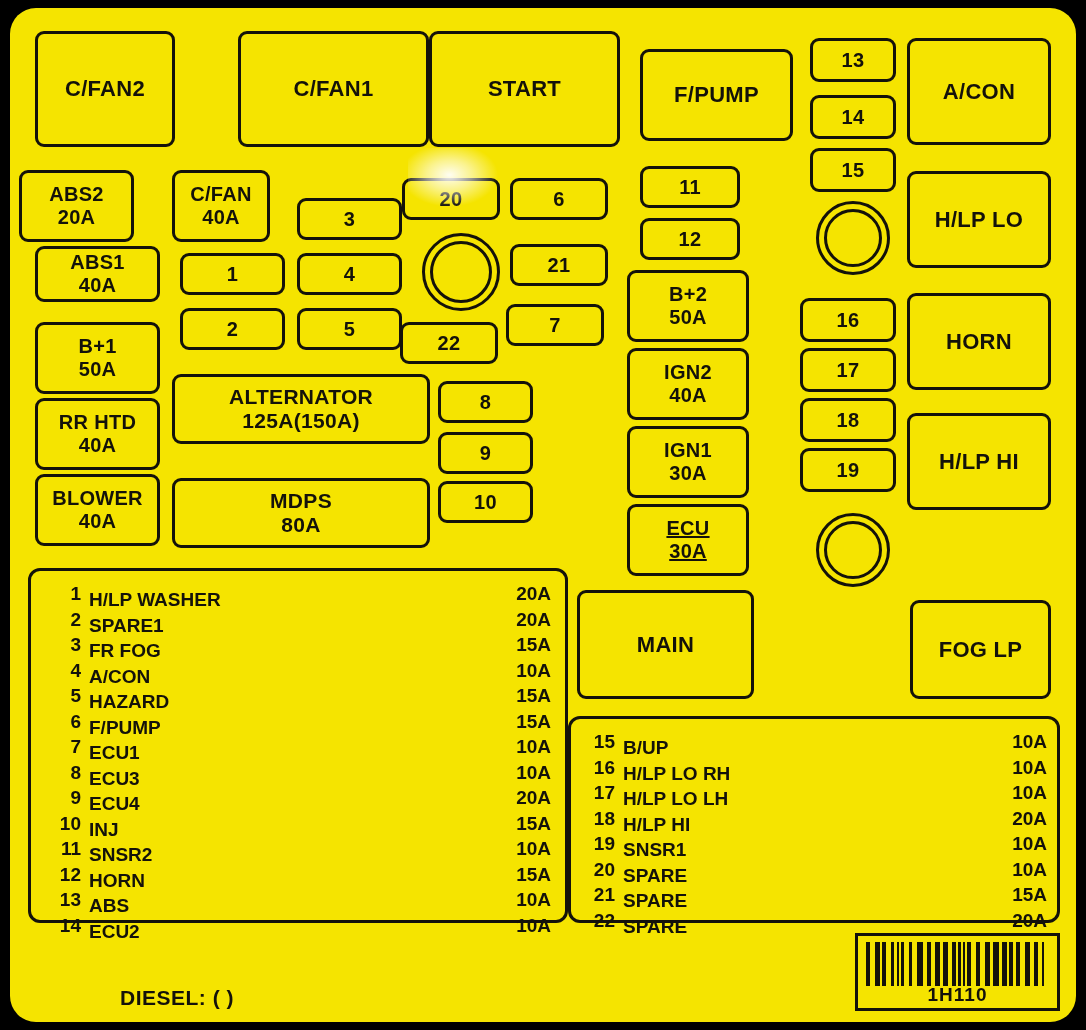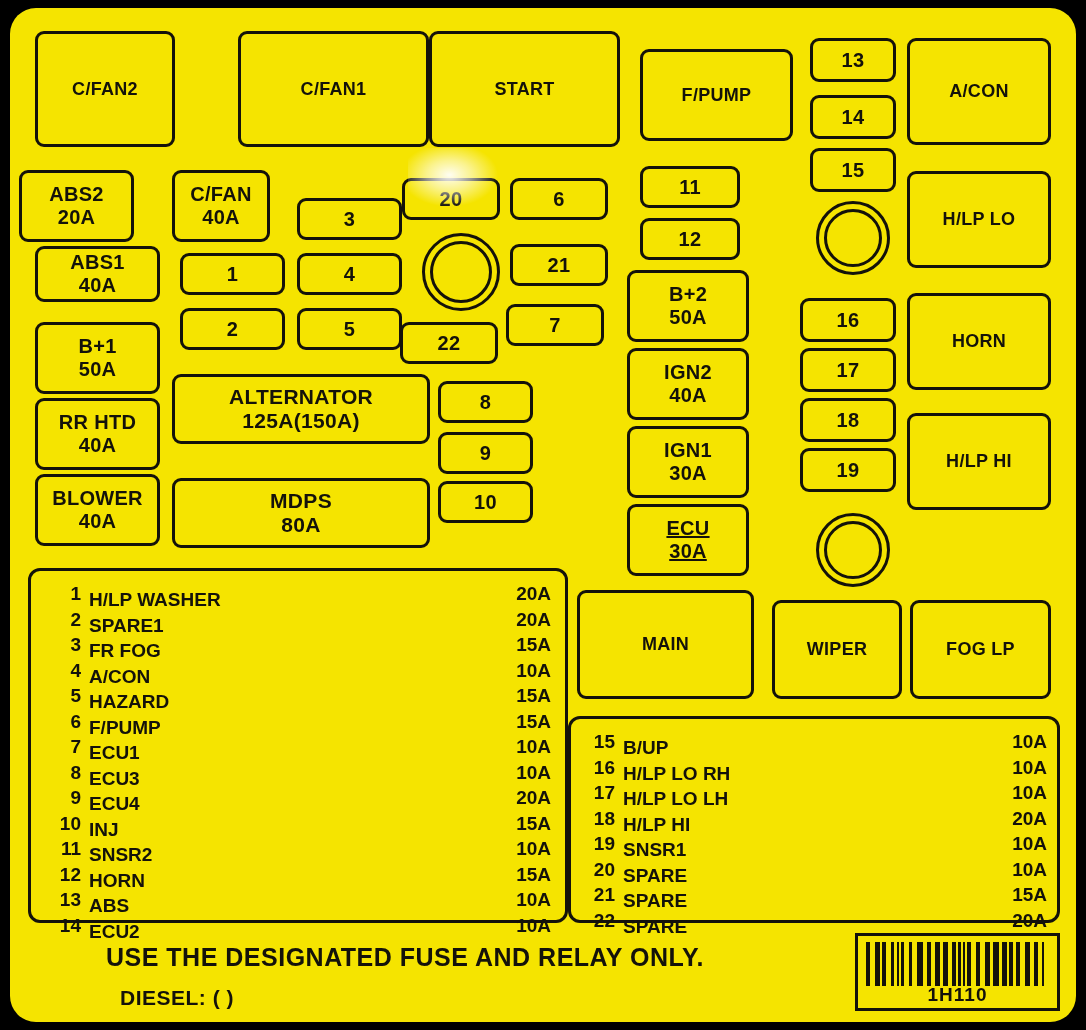--- a/index.html
+++ b/index.html
@@ -42,21 +42,21 @@
     justify-content: center;
     font-weight: bold;
     letter-spacing: 0.3px;
     text-align: center;
     line-height: 1.15;
   }
   .bx .l1 { display: block; }
   .bx .l2 { display: block; }
   .f20 { font-size: 20px; }
   .f21 { font-size: 21px; }
-  .f22 { font-size: 18px; }
+  .f22 { font-size: 22px; }
 
   .circle {
     position: absolute;
     box-sizing: border-box;
     border: 3px solid #14120a;
     border-radius: 50%;
     background: #f5e400;
   }
   .circle.dbl::after {
     content: "";
@@ -308,23 +308,20 @@
     <div class="bx f20" style="left:790px; top:390px; width:96px; height:44px;">
       <span class="l1">18</span>
     </div>
     <div class="bx f20" style="left:790px; top:440px; width:96px; height:44px;">
       <span class="l1">19</span>
     </div>
 
     <div class="bx f22" style="left:567px; top:582px; width:177px; height:109px;">
       <span class="l1">MAIN</span>
     </div>
-    <div class="bx f22" style="left:762px; top:592px; width:130px; height:99px;">
-      <span class="l1">WIPER</span>
-    </div>
     <div class="bx f22" style="left:900px; top:592px; width:141px; height:99px;">
       <span class="l1">FOG LP</span>
     </div>
 
     <div class="legend" style="left:18px; top:560px; width:540px; height:355px;">
       <div id="legend-left-rows" style="position:absolute; left:20px; top:12px; width:500px;">
           <div class="legrow">
             <span class="num">1</span>
             <span class="nm">H/LP WASHER</span>
             <span class="amp">20A</span>
@@ -434,21 +431,20 @@
             <span class="amp">15A</span>
           </div>
           <div class="legrow">
             <span class="num">22</span>
             <span class="nm">SPARE</span>
             <span class="amp">20A</span>
           </div>
         </div>
     </div>
 
-    <div class="note" style="left:96px; top:935px; font-size:25px; letter-spacing:0.5px;">USE THE DESIGNATED FUSE AND RELAY ONLY.</div>
     <div class="note" style="left:110px; top:978px; font-size:21px; letter-spacing:0.5px;">DIESEL: (            )</div>
 
     <div id="barcodebox" style="left:845px; top:925px; width:205px; height:78px;">
       <div id="bars">
           <i style="width: 4px; margin-right: 5px;"></i>
           <i style="width: 6px; margin-right: 2px;"></i>
           <i style="width: 4px; margin-right: 5px;"></i>
           <i style="width: 4px; margin-right: 3px;"></i>
           <i style="width: 2px; margin-right: 2px;"></i>
           <i style="width: 3px; margin-right: 5px;"></i>

